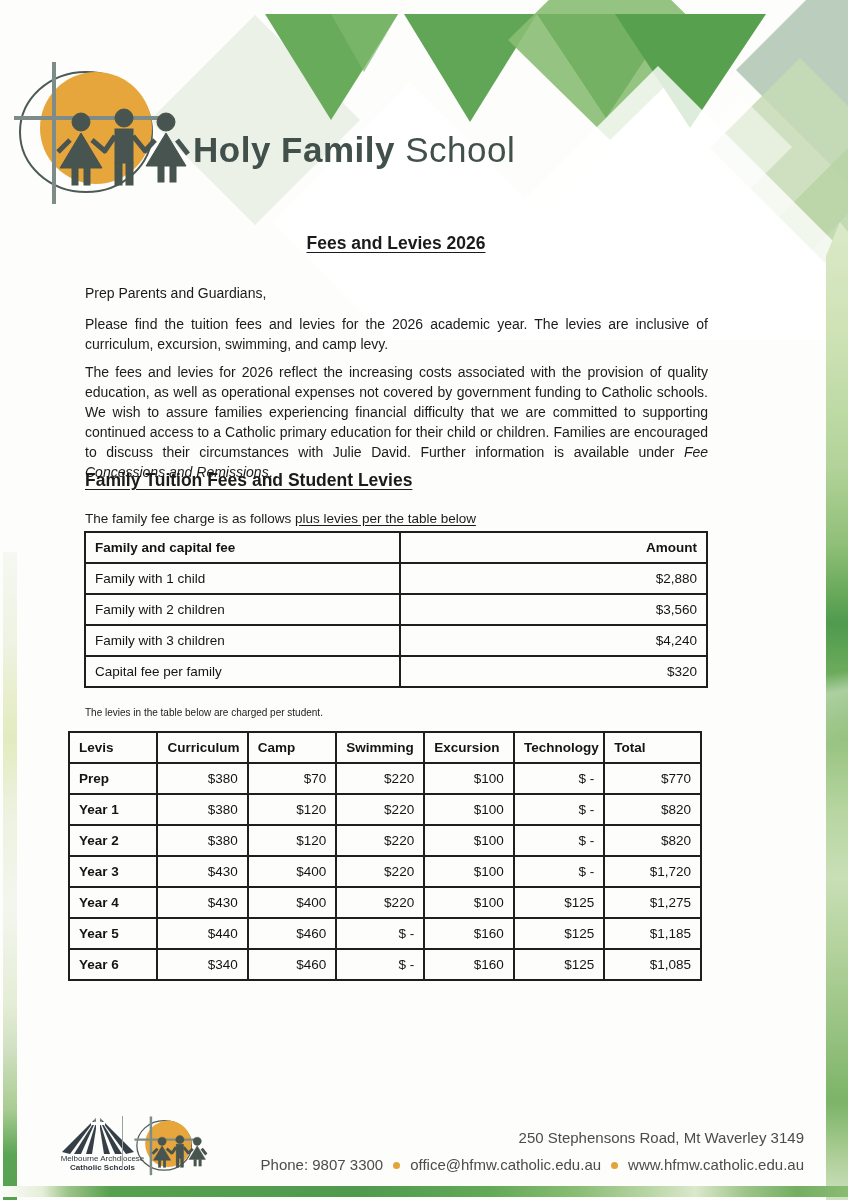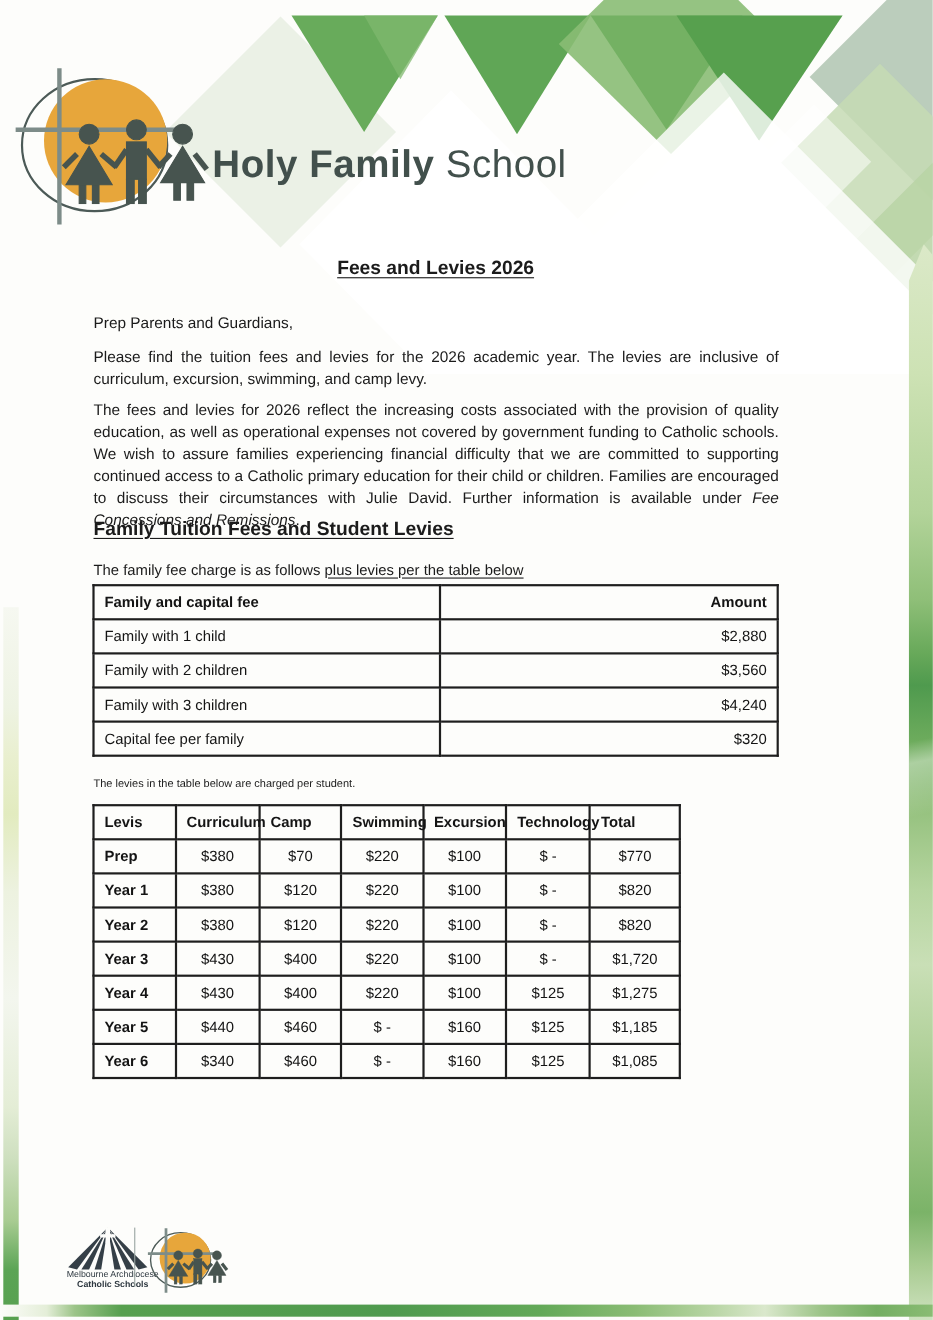--- a/index.html
+++ b/index.html
@@ -48,22 +48,22 @@
   .fee-intro .u{text-decoration:underline;text-underline-offset:2px;}
   .levies-intro{position:absolute;left:85px;top:707px;margin:0;z-index:3;font-size:10px;}
   
   table{border-collapse:collapse;position:absolute;z-index:3;background:transparent;
     font-size:13.5px;color:#141414;table-layout:fixed;}
   th,td{border:2px solid #1e1e1e;padding:4px 9px;height:21px;vertical-align:middle;}
   th{font-weight:700;text-align:left;}
   .fee-table{left:84px;top:531px;width:624px;}
   .fee-table th:last-child{text-align:right;}
   .fee-table td:last-child{text-align:right;}
-  .levies-table{left:84px;top:731px;width:535px;}
-  .levies-table td{text-align:center;}
+  .levies-table{left:68px;top:731px;width:634px;}
+  .levies-table td{text-align:right;}
   .levies-table td:first-child{text-align:left;font-weight:700;}
   
   .macs-logo{position:absolute;left:48px;top:1114px;z-index:3;}
   .macs-text{position:absolute;left:30px;top:1154px;width:145px;z-index:3;
     text-align:center;font-size:8px;line-height:9px;color:#2e3840;}
   .macs-text .l2{font-weight:700;}
   .footer-divider{position:absolute;left:122px;top:1116px;width:1px;height:54px;background:#9aa5a1;z-index:3;}
   .hf-logo-small{position:absolute;left:134px;top:1114px;z-index:3;}
   .footer-right{position:absolute;right:56px;top:1124px;z-index:3;text-align:right;
     color:#4c4c4c;font-size:15px;line-height:27px;white-space:nowrap;}
@@ -296,14 +296,20 @@
       <line x1="119" y1="80" x2="132" y2="96" stroke-width="7"></line>
       <circle cx="152" cy="66" r="10"></circle>
       <polygon points="152,77 172,110 132,110"></polygon>
       <rect x="144" y="110" width="6" height="16"></rect>
       <rect x="156" y="110" width="6" height="16"></rect>
       <line x1="141" y1="84" x2="130" y2="96" stroke-width="7"></line>
       <line x1="163" y1="84" x2="174" y2="98" stroke-width="7"></line>
     </g>
   </svg>
 
+  <div class="footer-right">
+    <div>250 Stephensons Road, Mt Waverley 3149</div>
+    <div>
+      <span>Phone: 9807 3300</span><span class="dot"></span><span>office@hfmw.catholic.edu.au</span><span class="dot"></span><span>www.hfmw.catholic.edu.au</span>
+    </div>
+  </div>
 
 </div>
 
 </body></html>

